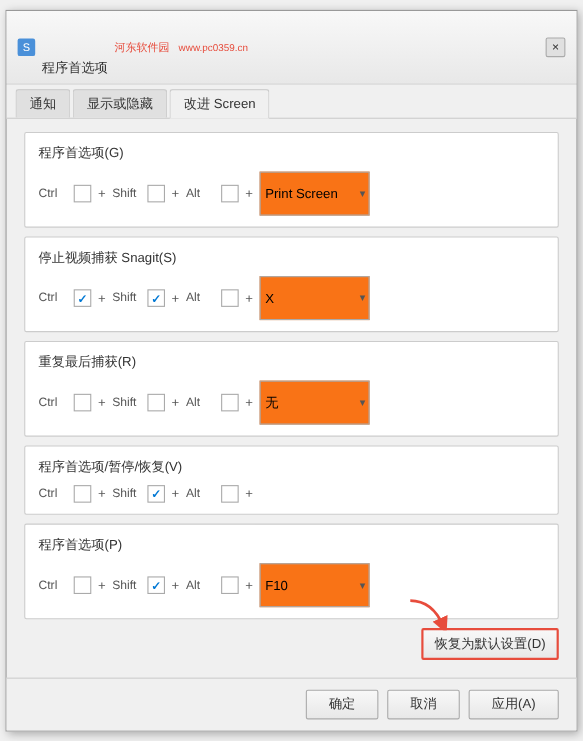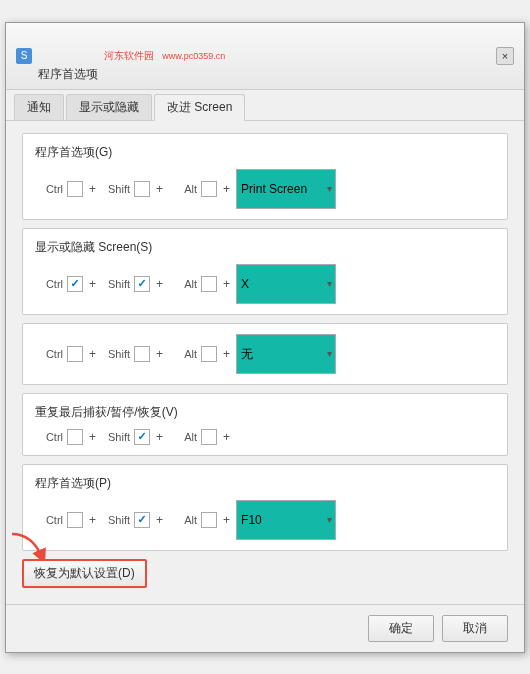--- a/index.html
+++ b/index.html
@@ -111,21 +111,21 @@
     }
     .hotkey-row {
       display: flex;
       align-items: center;
       gap: 4px;
     }
     .key-label {
       font-size: 11px;
       color: #555;
       width: 28px;
-      text-align: right;
+      text-align: left;
     }
     .checkbox-wrapper {
       width: 16px;
       height: 16px;
       border: 1px solid #aaa;
       background: white;
       display: flex;
       align-items: center;
       justify-content: center;
       cursor: pointer;
@@ -142,21 +142,21 @@
       margin: 0 2px;
     }
     .key-select-wrapper {
       position: relative;
       display: inline-flex;
       align-items: center;
     }
     .key-select-wrapper select {
       height: 40px;
       border: 1px solid #aaa;
-      background: #14b8a6;
+      background: #f97316;
       font-size: 12px;
       padding: 0 20px 0 4px;
       appearance: none;
       -webkit-appearance: none;
       cursor: pointer;
       min-width: 100px;
     }
     .key-select-wrapper::after {
       content: '▾';
       position: absolute;
@@ -192,20 +192,21 @@
       border: 2px solid #e74c3c;
       background: linear-gradient(to bottom, #f8f8f8, #e8e8e8);
       font-size: 12px;
       cursor: pointer;
       color: #333;
       border-radius: 2px;
       position: relative;
     }
     .restore-section {
       display: flex;
+      justify-content: flex-end;
       padding-right: 0;
       margin-bottom: 4px;
       position: relative;
     }
     .arrow-svg {
       position: absolute;
       right: 80px;
       top: -35px;
     }
   </style>
@@ -250,62 +251,63 @@
         <div class="key-select-wrapper">
           <select>
             <option>Print Screen</option>
             <option>F1</option><option>F2</option><option>F5</option><option>无</option>
           </select>
         </div>
       </div>
     </div>
 
     <div class="section">
-      <div class="section-title">显示或隐藏 Screen(S)</div>
+      <div class="section-title">停止视频捕获 Snagit(S)</div>
       <div class="hotkey-row">
         <span class="key-label">Ctrl</span>
         <div class="checkbox-wrapper checked"></div>
         <span class="plus">+</span>
         <span class="key-label">Shift</span>
         <div class="checkbox-wrapper checked"></div>
         <span class="plus">+</span>
         <span class="key-label">Alt</span>
         <div class="checkbox-wrapper"></div>
         <span class="plus">+</span>
         <div class="key-select-wrapper">
           <select>
             <option>X</option>
             <option>A</option><option>B</option><option>无</option>
           </select>
         </div>
       </div>
     </div>
 
     <div class="section">
+      <div class="section-title">重复最后捕获(R)</div>
       <div class="hotkey-row">
         <span class="key-label">Ctrl</span>
         <div class="checkbox-wrapper"></div>
         <span class="plus">+</span>
         <span class="key-label">Shift</span>
         <div class="checkbox-wrapper"></div>
         <span class="plus">+</span>
         <span class="key-label">Alt</span>
         <div class="checkbox-wrapper"></div>
         <span class="plus">+</span>
         <div class="key-select-wrapper">
           <select>
             <option>无</option>
             <option>F1</option><option>F2</option><option>F3</option>
           </select>
         </div>
       </div>
     </div>
 
     <div class="section">
-      <div class="section-title">重复最后捕获/暂停/恢复(V)</div>
+      <div class="section-title">程序首选项/暂停/恢复(V)</div>
       <div class="hotkey-row">
         <span class="key-label">Ctrl</span>
         <div class="checkbox-wrapper"></div>
         <span class="plus">+</span>
         <span class="key-label">Shift</span>
         <div class="checkbox-wrapper checked"></div>
         <span class="plus">+</span>
         <span class="key-label">Alt</span>
         <div class="checkbox-wrapper"></div>
         <span class="plus">+</span>
@@ -347,15 +349,16 @@
       </div>
     </div>
 
   </div>
 
   <div class="footer">
     <div style="flex:1"></div>
     <div class="footer-btns">
       <button class="btn">确定</button>
       <button class="btn">取消</button>
+      <button class="btn">应用(A)</button>
     </div>
   </div>
 </div>
 
 </body></html>

